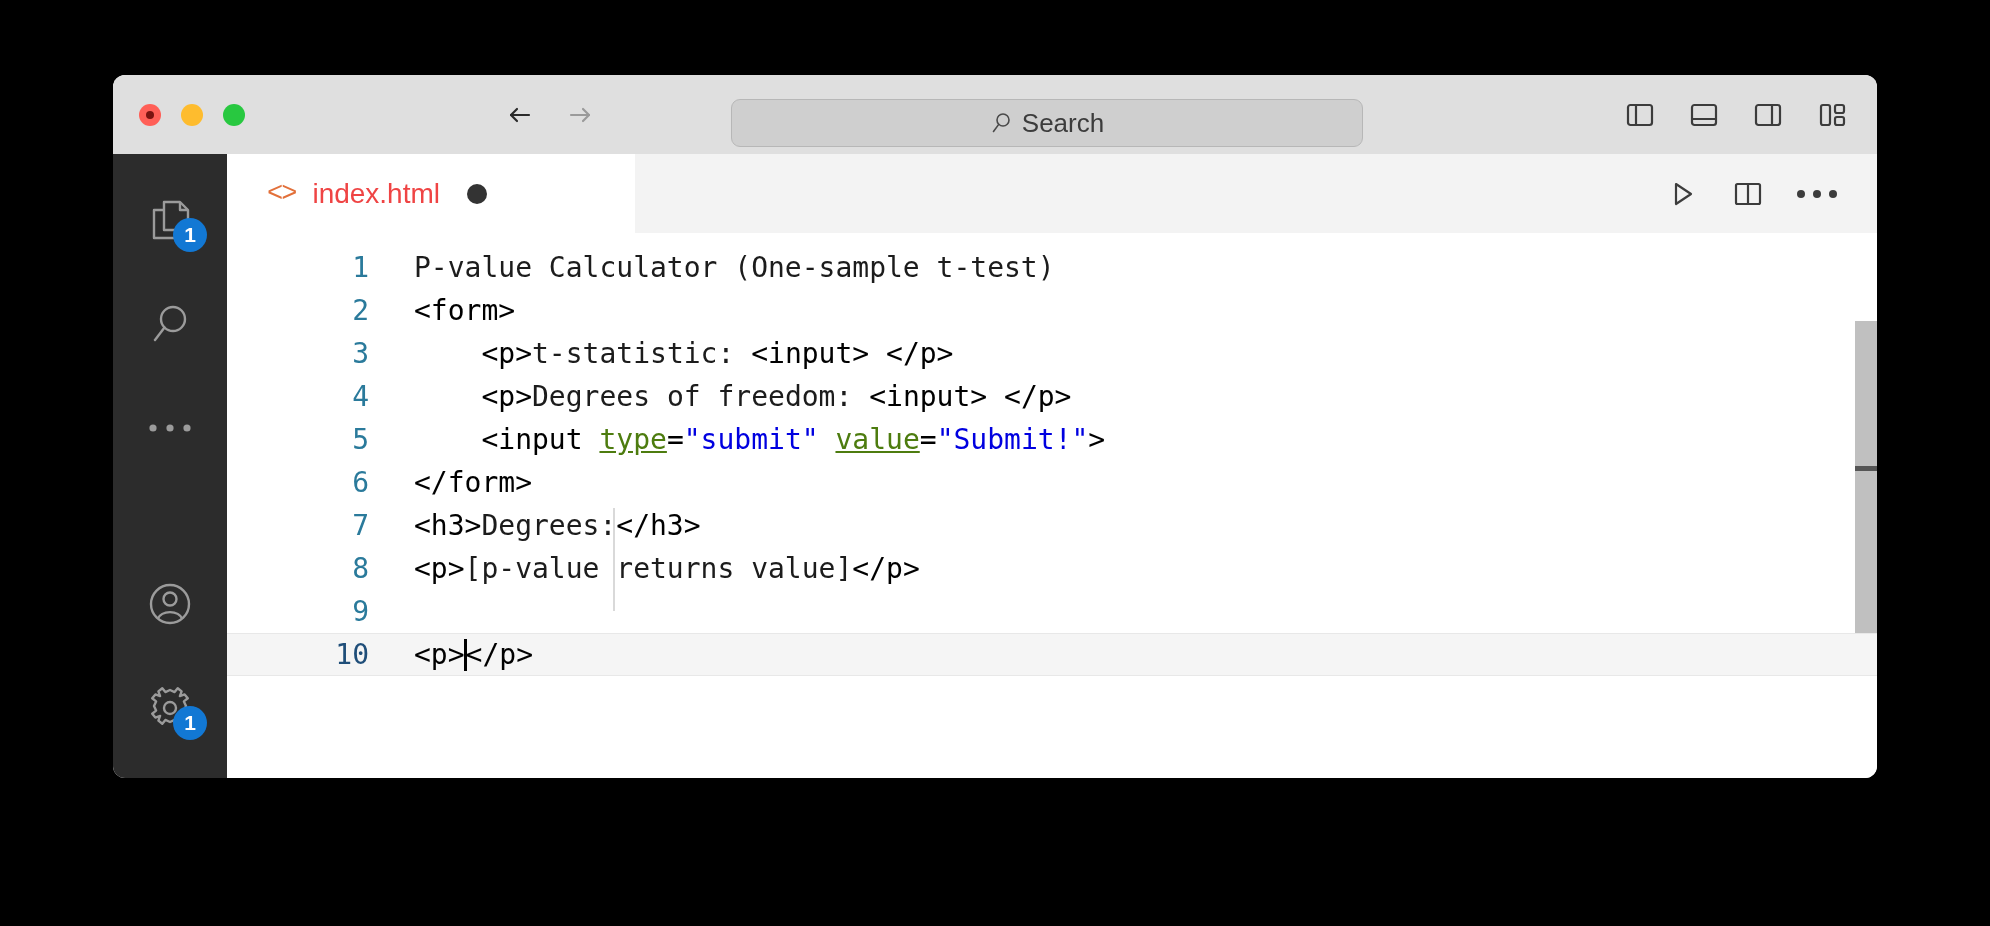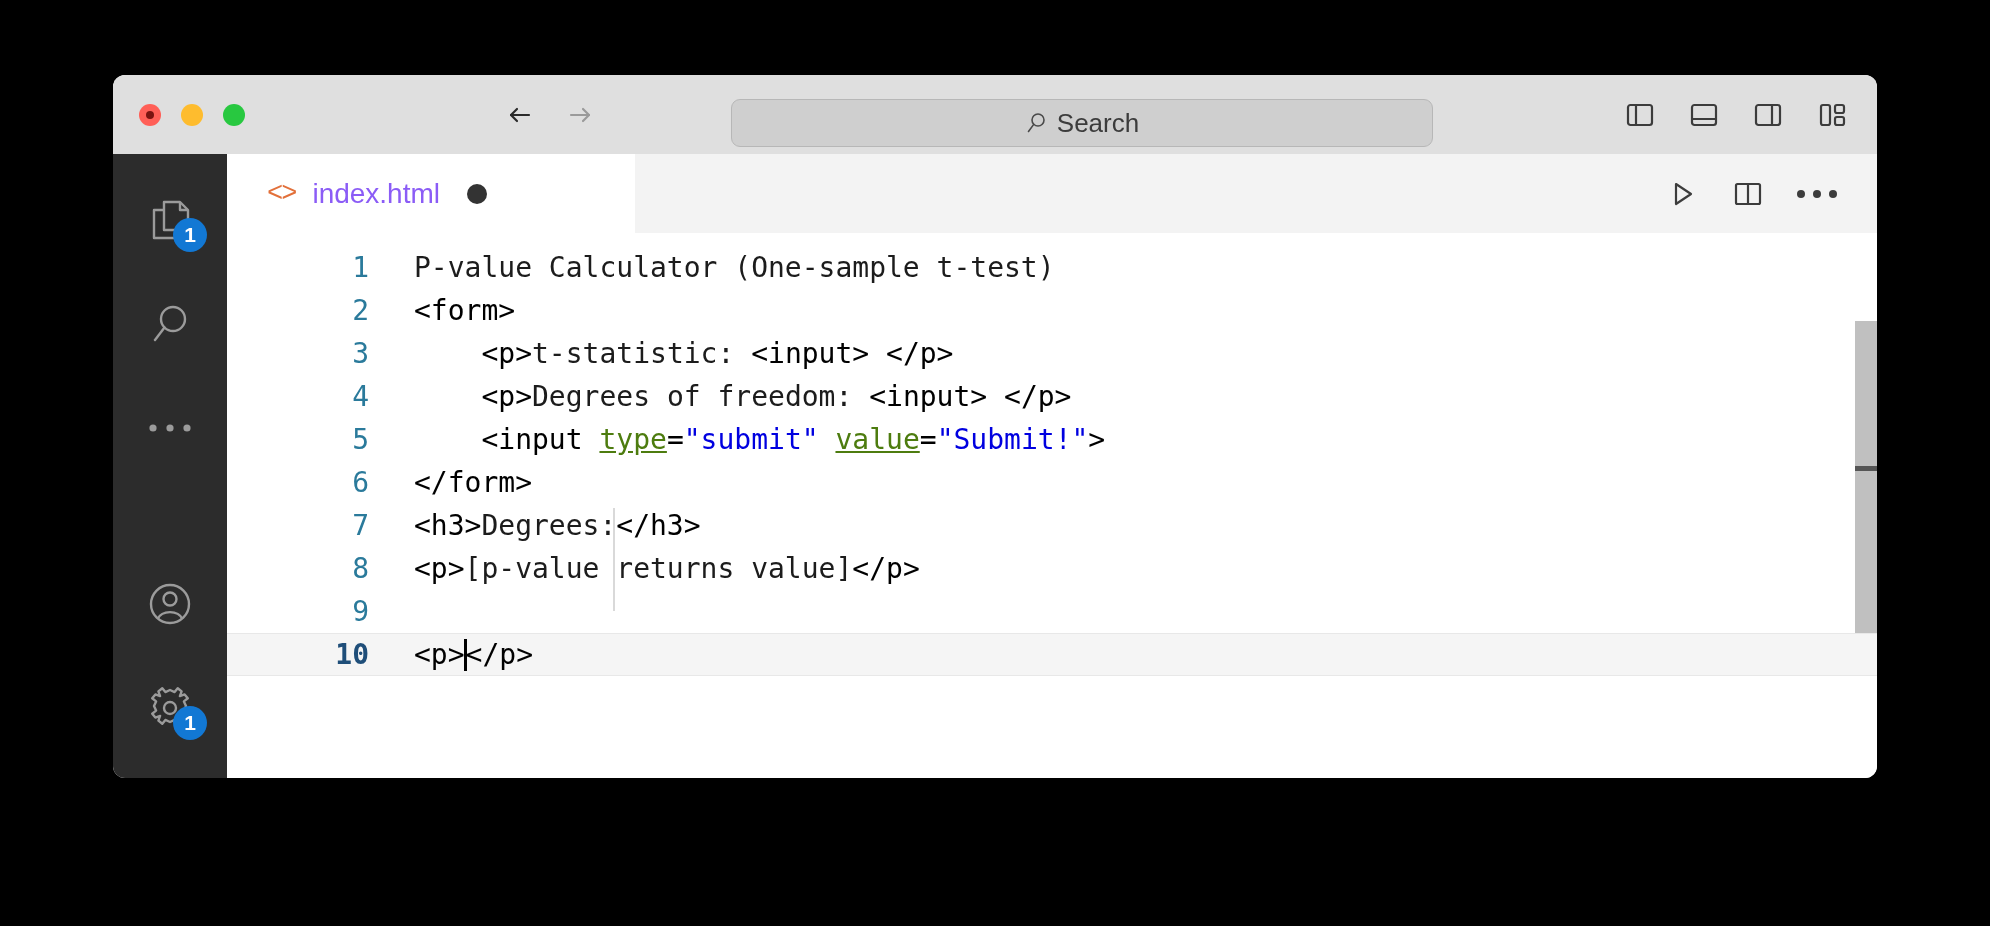--- a/index.html
+++ b/index.html
@@ -43,21 +43,21 @@
   }
 
   .navbtns {
     display: flex; align-items: center; gap: 26px;
     margin-left: 258px;
   }
   .navarrow { width: 34px; height: 34px; display: block; }
 
   .searchbar {
     position: absolute; left: 618px; top: 24px;
-    width: 702px; height: 48px;
+    width: 632px; height: 48px;
     background: #cfcfcf;
     border: 1px solid #b7b7b7;
     border-radius: 9px;
     display: flex; align-items: center; justify-content: center;
     gap: 8px;
   }
   .searchbar .sicon { width: 24px; height: 24px; display: block; }
   .searchbar .stext {
     font-size: 26px; color: #3c3c3c;
     font-family: "Liberation Sans", sans-serif;
@@ -102,21 +102,21 @@
     background: #f3f3f3;
     display: flex; align-items: center;
   }
   .tab {
     height: 79px; width: 408px;
     background: #ffffff;
     display: flex; align-items: center;
     padding-left: 40px; gap: 17px;
   }
   .tab .codeicon { font-size: 27px; color: #e2703a; font-family: "Liberation Mono", monospace; letter-spacing: -2px; }
-  .tab .tabname { font-size: 28px; color: #8b5cf6; }
+  .tab .tabname { font-size: 28px; color: #ef4444; }
   .tab .dirty { width: 20px; height: 20px; border-radius: 50%; background: #333333; margin-left: 10px; }
   .tabactions {
     margin-left: auto; display: flex; align-items: center;
     gap: 32px; padding-right: 40px;
   }
   .tabactions svg { display: block; }
   .dots3 { display: flex; gap: 8px; align-items: center; }
   .dots3 i { width: 8px; height: 8px; border-radius: 50%; background: #3c3c3c; display: block; }
 
   
@@ -145,21 +145,21 @@
     border-bottom: 1px solid #e8e8e8;
   }
   .lnum {
     width: 172px;
     text-align: right;
     padding-right: 30px;
     color: #2a7a9b;
     font-size: 28px;
     flex: 0 0 auto;
   }
-  .cline.active .lnum { color: #1f4e79; font-weight: bold; padding-left: 10px; }
+  .cline.active .lnum { color: #1f4e79; font-weight: normal; padding-left: 10px; }
   .ctext { flex: 1 1 auto; color: #1c1c1c; position: relative; margin-left: 15px; }
 
   .tag  { color: #000000; }
   .attr { color: #4d7c0f; text-decoration: underline; }
   .val  { color: #0000e0; }
   .plain{ color: #1c1c1c; }
 
   .caret {
     display: inline-block;
     width: 0; border-left: 3px solid #000000;

